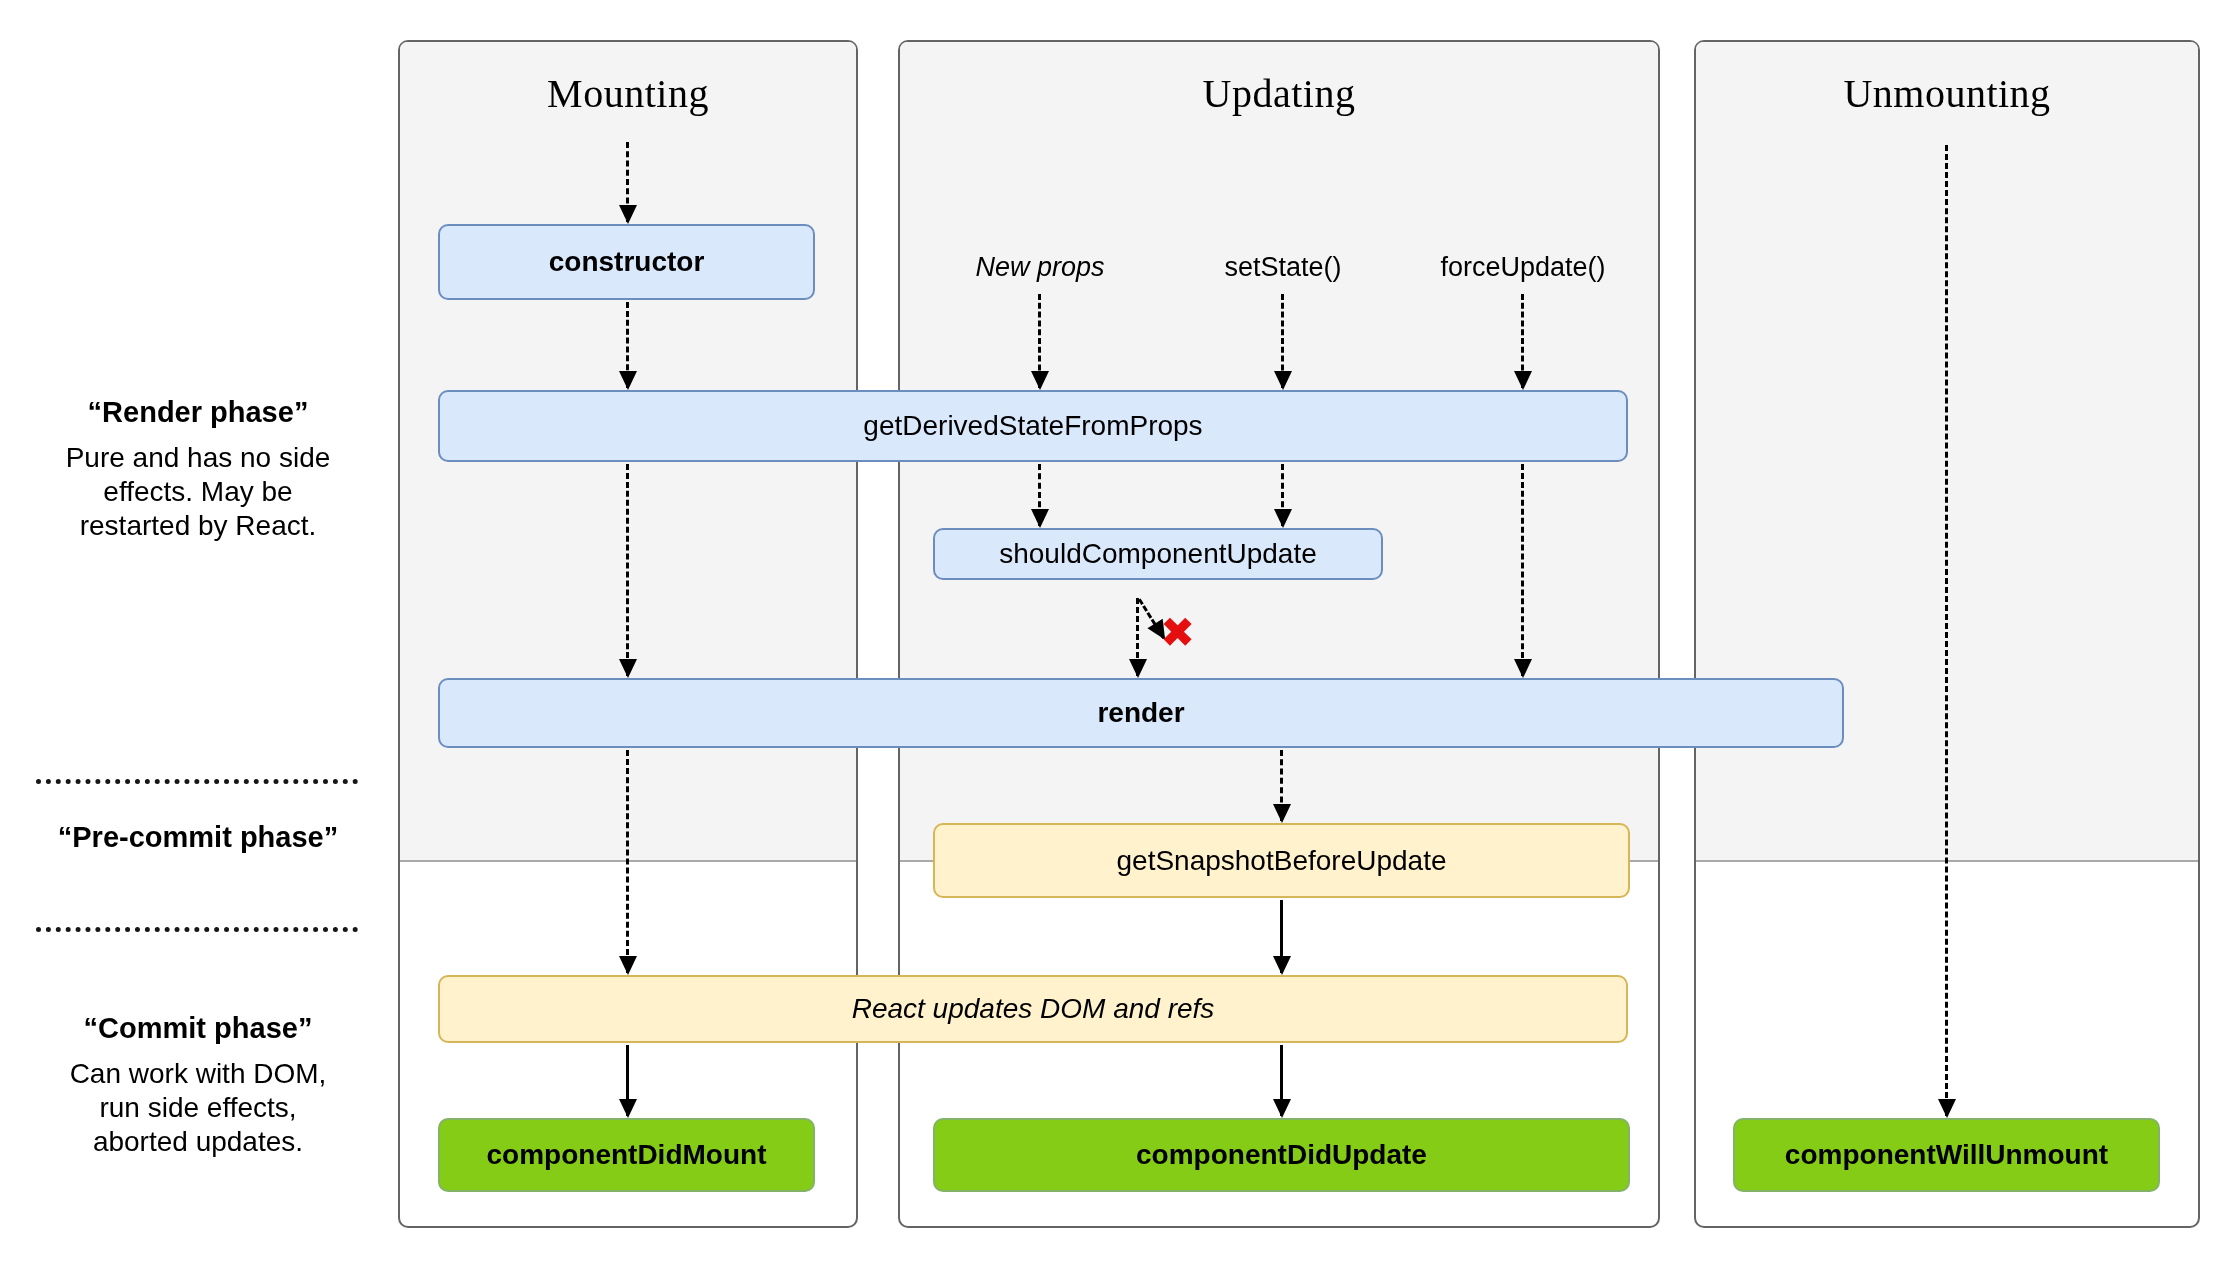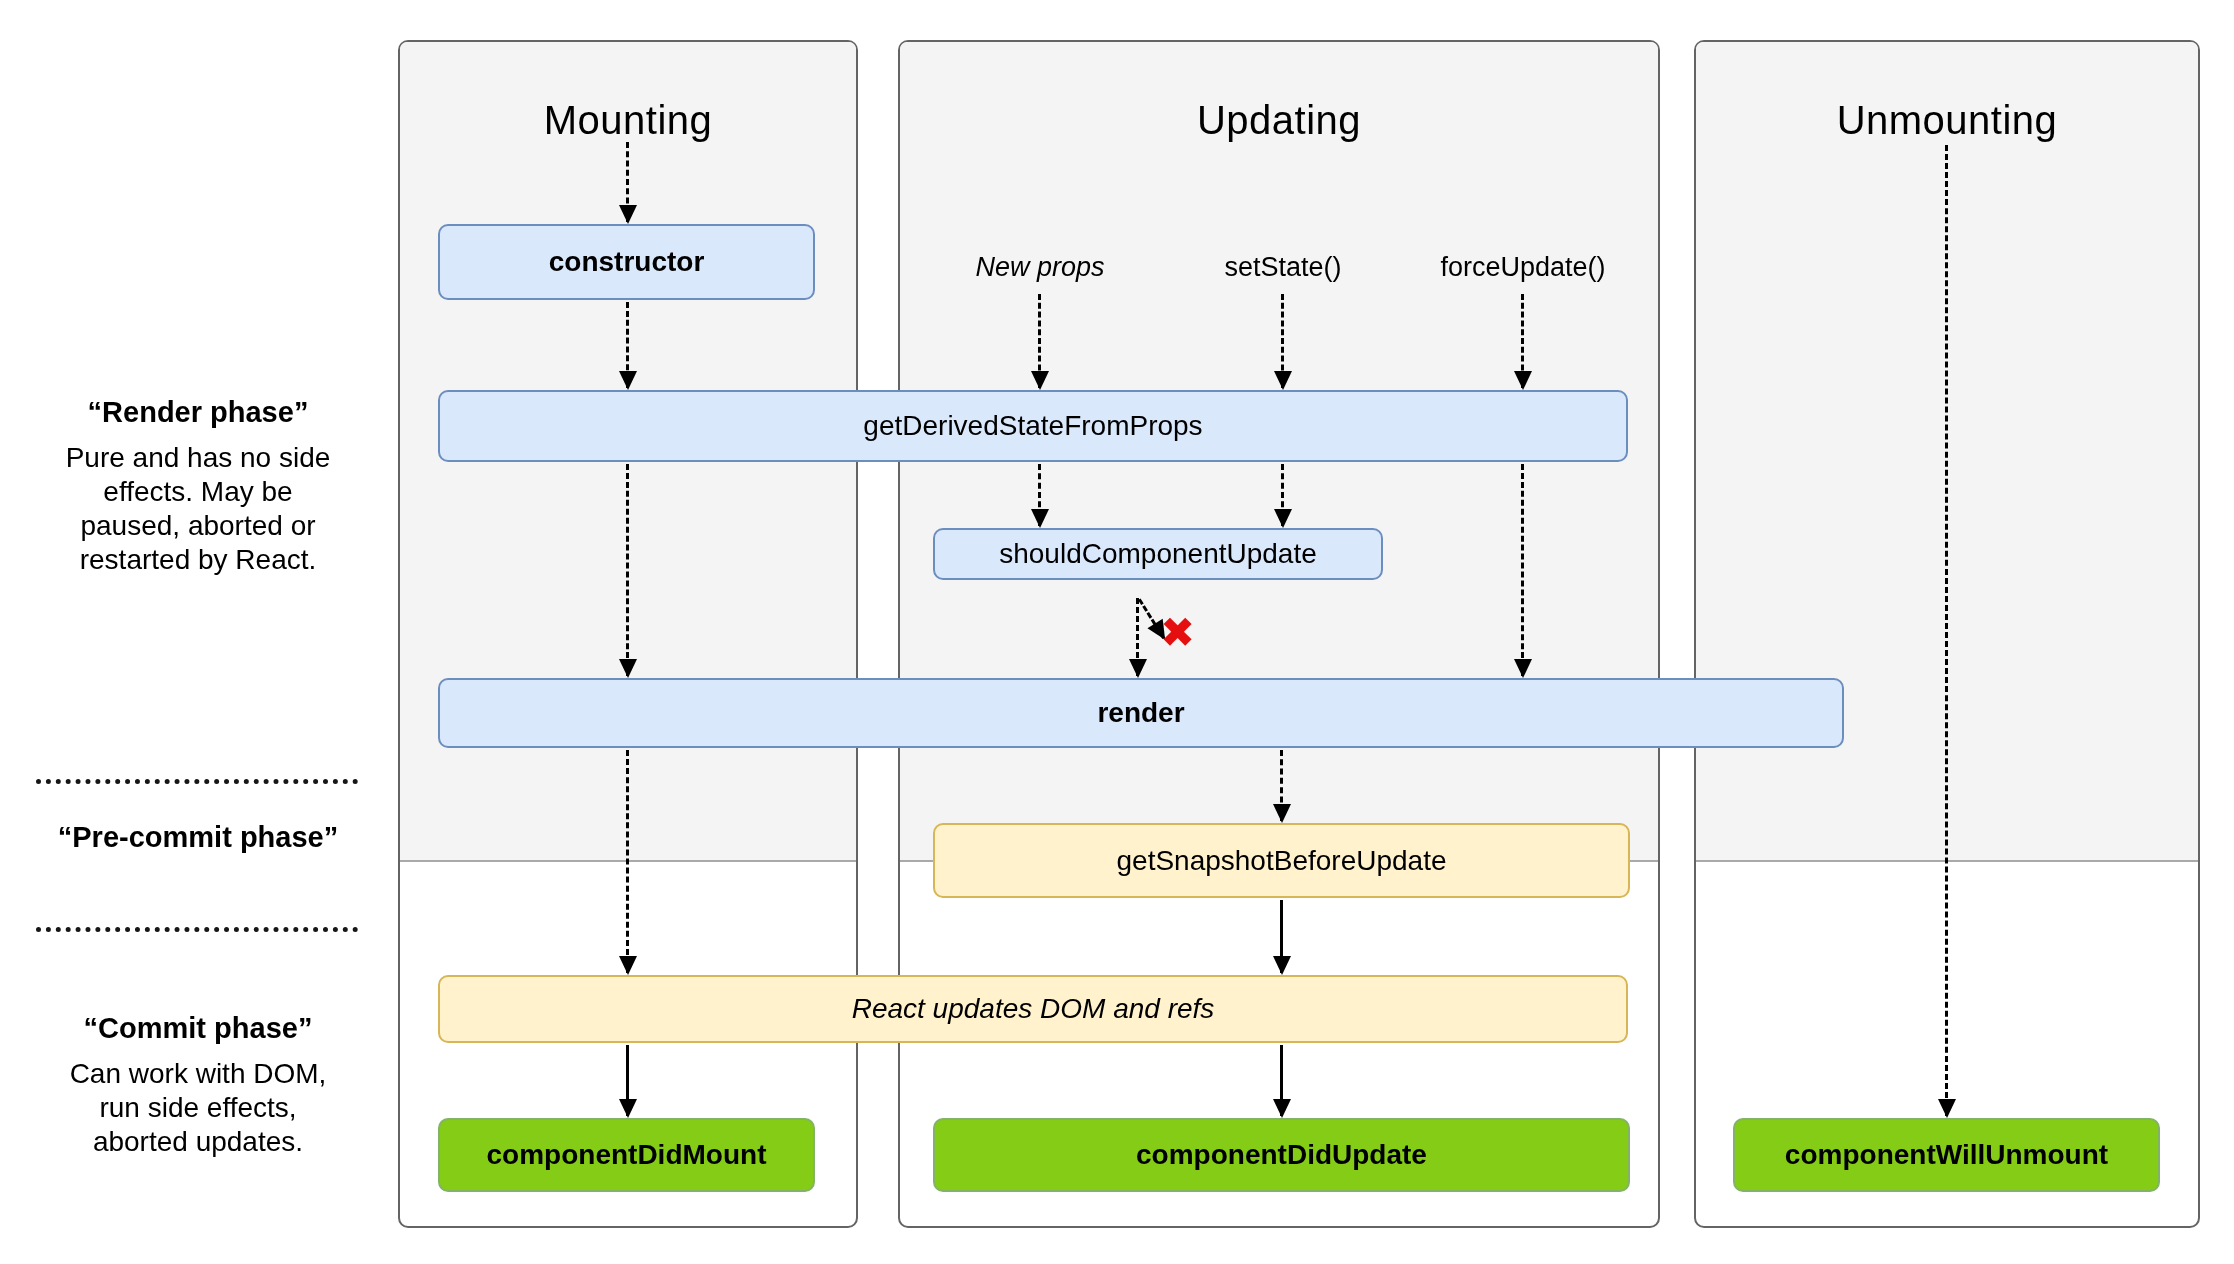--- a/index.html
+++ b/index.html
@@ -11,21 +11,21 @@
   .col{
     position:absolute;top:40px;height:1188px;box-sizing:border-box;
     border:2.5px solid #646464;border-radius:10px;background:#ffffff;
   }
   .col .gray{
     position:absolute;left:0;top:0;width:100%;height:818px;
     background:#f4f4f4;border-bottom:2.5px solid #a9a9a9;border-radius:7px 7px 0 0;
   }
   .col-title{
     position:absolute;top:0;left:0;width:100%;text-align:center;
-    padding-top:56px;font-size:40px;font-weight:500;letter-spacing:.5px;
+    padding-top:28px;font-size:40px;font-weight:500;letter-spacing:.5px;font-family:Liberation Serif, serif;
   }
   
   .box{
     position:absolute;box-sizing:border-box;border-radius:10px;
     display:flex;align-items:center;justify-content:center;
     font-size:28px;z-index:5;border:2.5px solid transparent;
   }
   .blue  {background:#dae8fc;border-color:#6c8ebf;}
   .yellow{background:#fff2cc;border-color:#d6b656;}
   .green {background:#84cc16;border-color:#82b366;}
@@ -65,21 +65,20 @@
   </div>
   <div class="col" style="left:1694px;width:506px;">
     <div class="gray"></div>
     <div class="col-title">Unmounting</div>
   </div>
 
   <div class="gutter" style="top:396px;">
     <div class="g-title">“Render phase”</div>
     <span class="g-line">Pure and has no side</span>
     <span class="g-line">effects. May be</span>
-    <span class="g-line">paused, aborted or</span>
     <span class="g-line">restarted by React.</span>
   </div>
 
   <div class="dotline" style="top:779px;"></div>
 
   <div class="gutter" style="top:821px;">
     <div class="g-title">“Pre-commit phase”</div>
   </div>
 
   <div class="dotline" style="top:927px;"></div>

